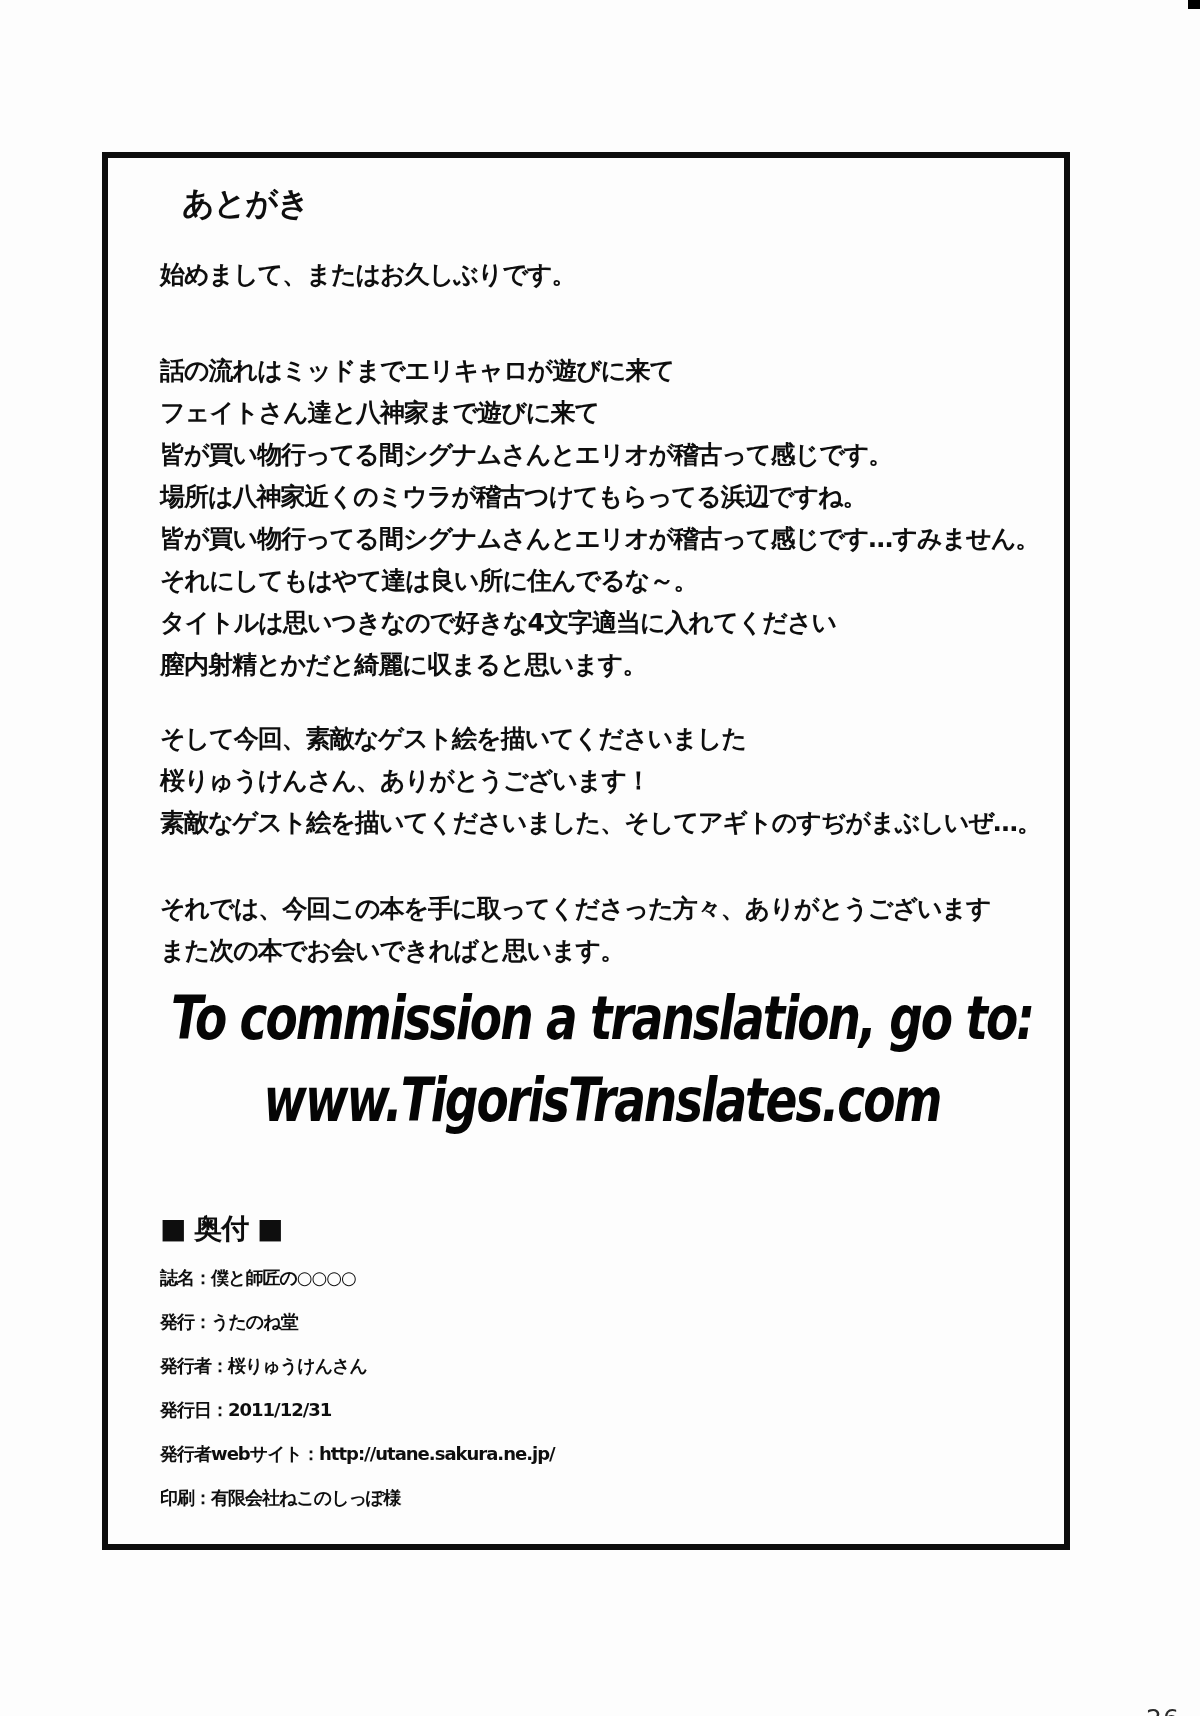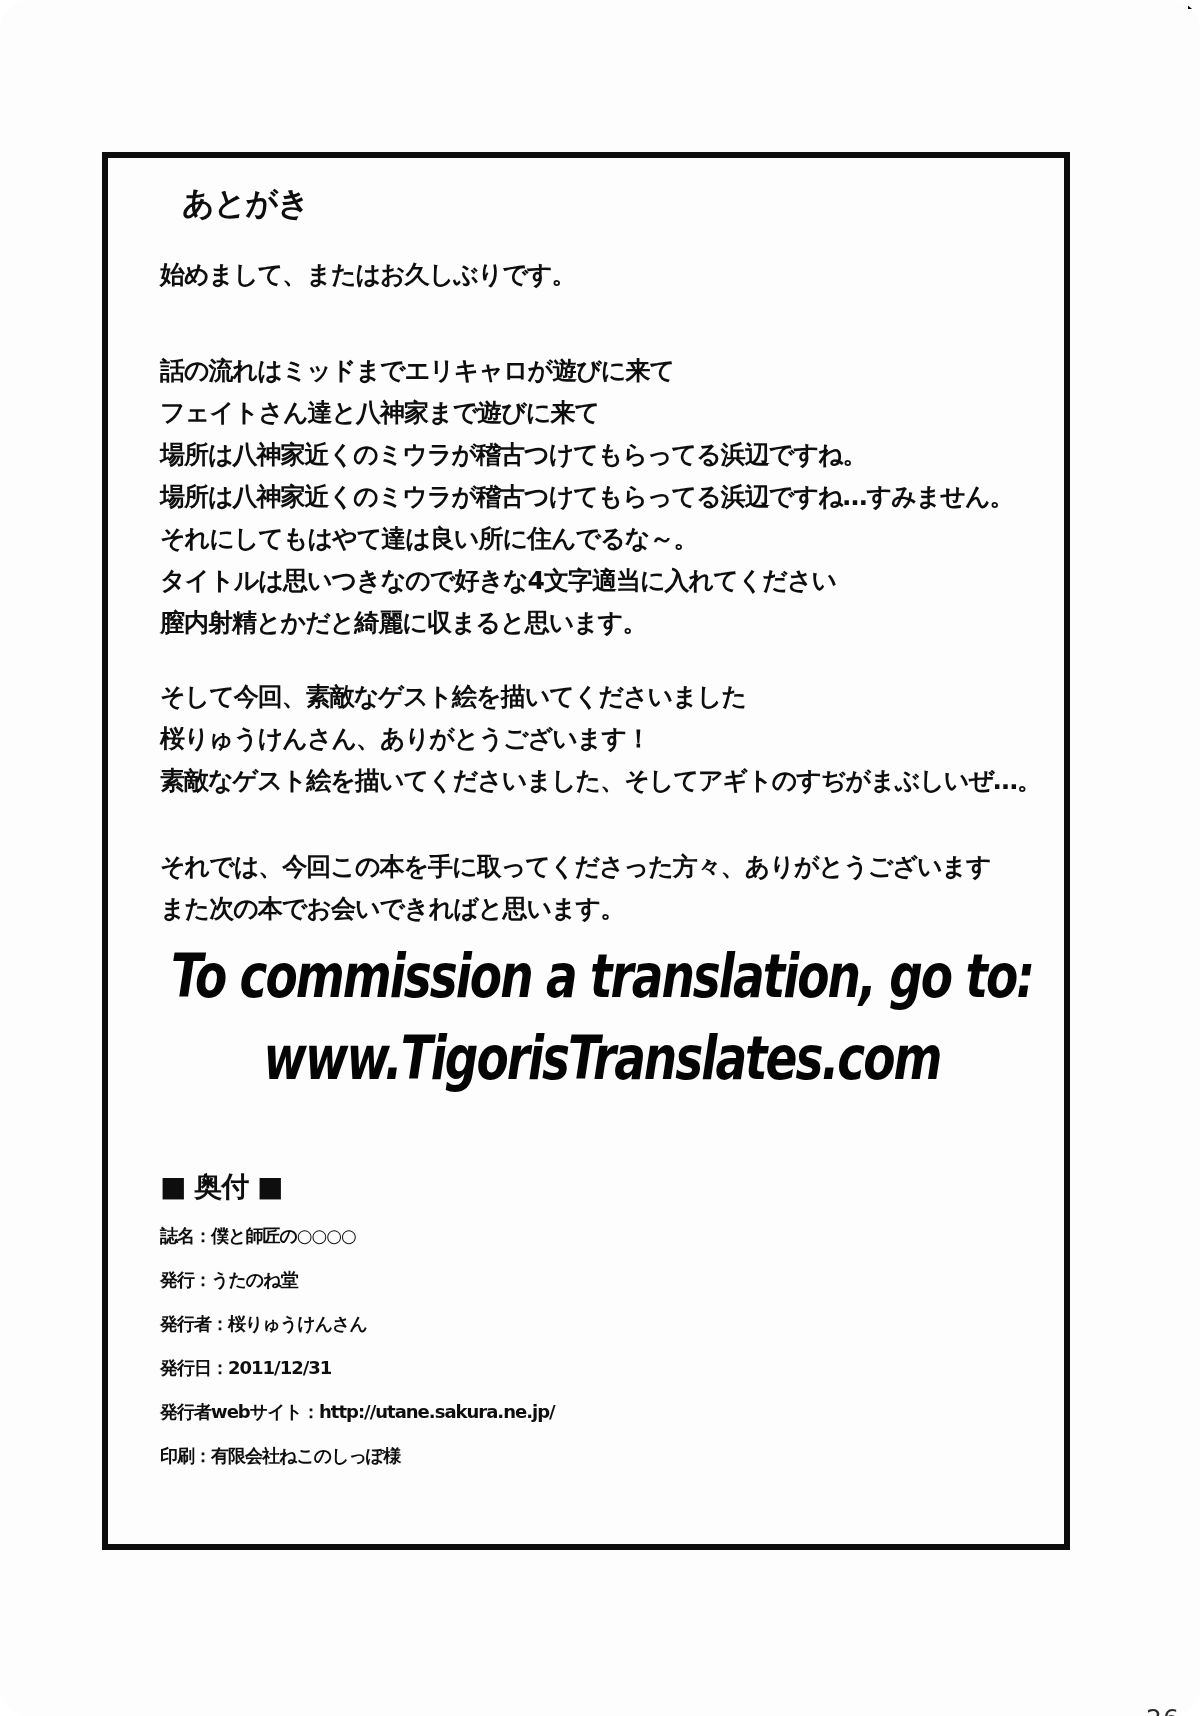--- a/index.html
+++ b/index.html
@@ -8,21 +8,20 @@
     background: #ffffff;
     font-family: "DejaVu Sans", sans-serif;
   }
   .sheet {
     position: relative;
     width: 1200px;
     height: 1716px;
     background: #fdfdfd;
     overflow: hidden;
     color: #111;
-    border-radius: 29px;
   }
   .scan-artifact {
     position: absolute;
     top: 0;
     right: 0;
     width: 12px;
     height: 9px;
     background: #000;
   }
   .frame {
@@ -120,22 +119,23 @@
   <div class="frame">
     <div class="content">
 
       <div class="jp afterword-title">あとがき</div>
 
       <div class="jp greeting">始めまして、またはお久しぶりです。</div>
 
       <div class="para story jp">
         <p>話の流れはミッドまでエリキャロが遊びに来て</p>
         <p>フェイトさん達と八神家まで遊びに来て</p>
+        <p>皆が買い物行ってる間シグナムさんとエリオが稽古って感じです。</p>
         <p>場所は八神家近くのミウラが稽古つけてもらってる浜辺ですね。</p>
-        <p>場所は八神家近くのミウラが稽古つけてもらってる浜辺ですね…すみません。</p>
+        <p>皆が買い物行ってる間シグナムさんとエリオが稽古って感じです…すみません。</p>
         <p>それにしてもはやて達は良い所に住んでるな～。</p>
         <p>タイトルは思いつきなので好きな4文字適当に入れてください</p>
         <p>膣内射精とかだと綺麗に収まると思います。</p>
       </div>
 
       <div class="para guest jp">
         <p>そして今回、素敵なゲスト絵を描いてくださいました</p>
         <p>桜りゅうけんさん、ありがとうございます！</p>
         <p>素敵なゲスト絵を描いてくださいました、そしてアギトのすぢがまぶしいぜ…。</p>
       </div>

